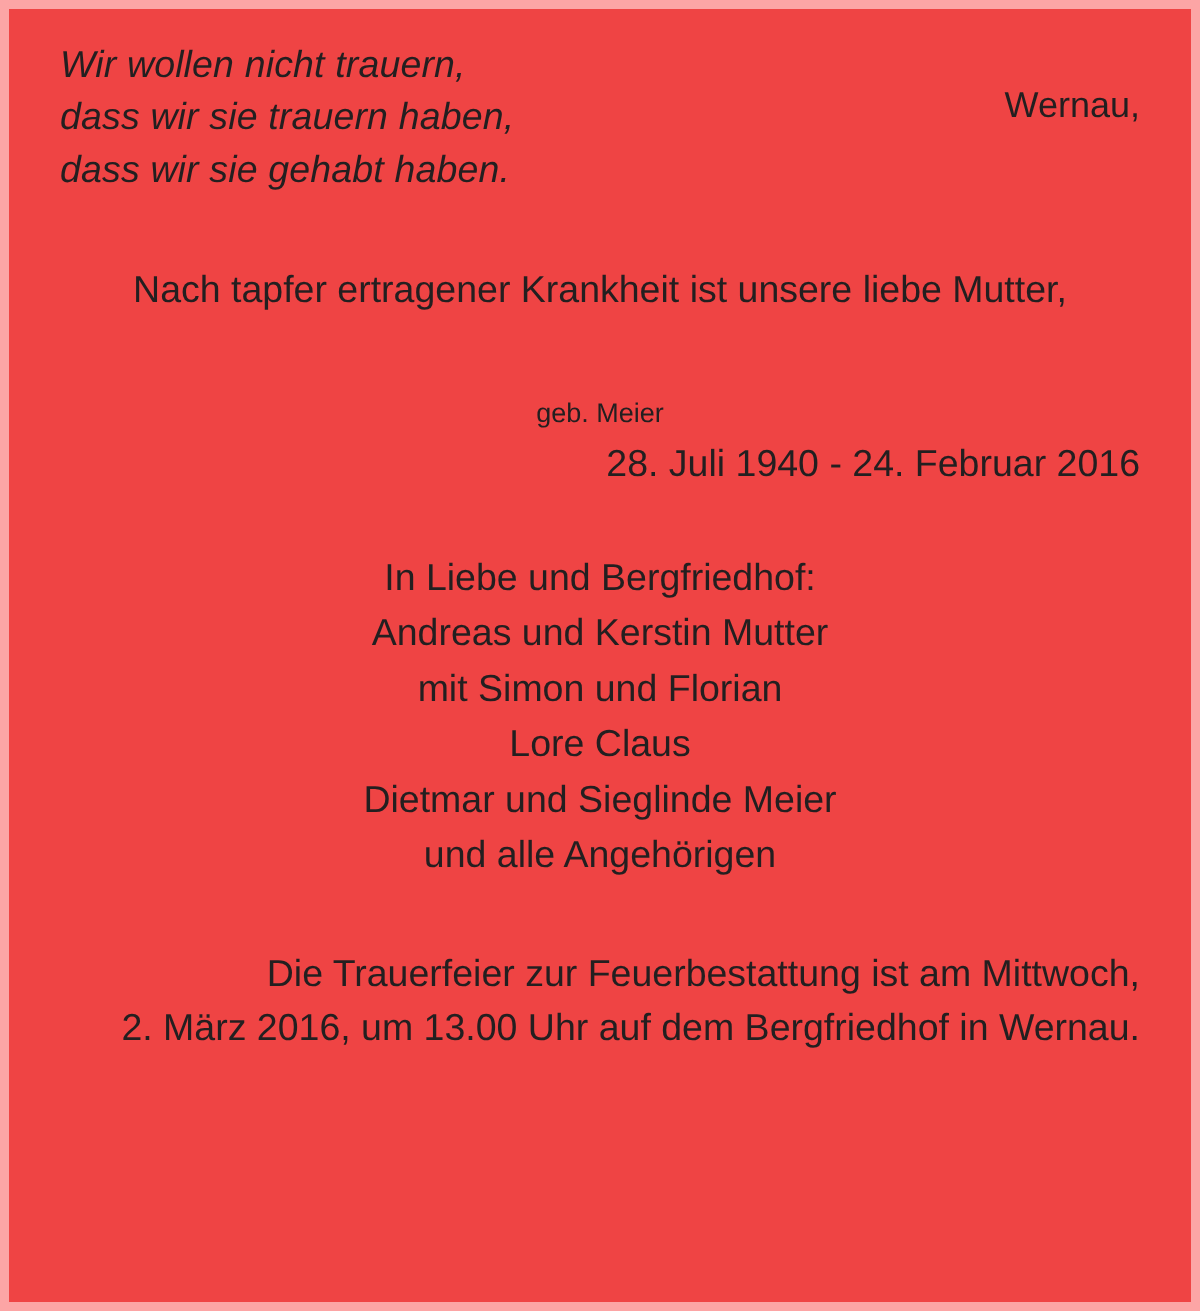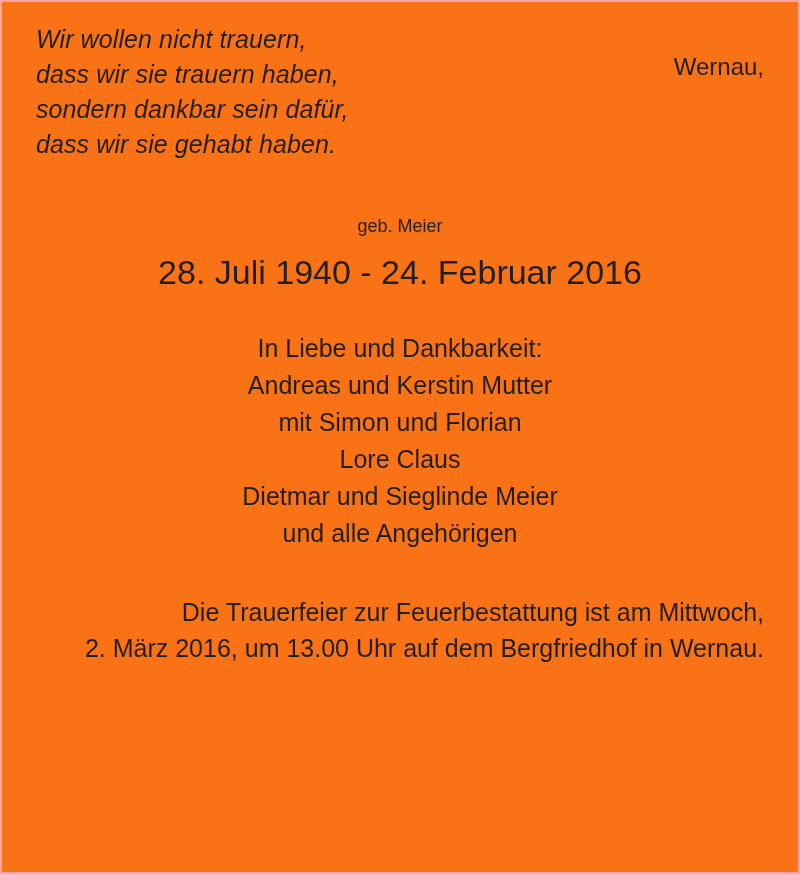--- a/index.html
+++ b/index.html
@@ -10,22 +10,22 @@
   }
   body {
     font-family: "Liberation Sans", sans-serif;
   }
 
   .obituary-card {
     position: relative;
     box-sizing: border-box;
     width: 800px;
     height: 874px;
-    background: #f97316;
-    border: 2px solid #fca5a5;
+    background: #ef4444;
+    border: 6px solid #fca5a5;
     overflow: hidden;
     color: #231f20;
   }
 
   .card-inner {
     position: relative;
     box-sizing: border-box;
     width: 100%;
     height: 100%;
     padding: 0 34px;
@@ -81,24 +81,25 @@
     letter-spacing: 0.5px;
     white-space: nowrap;
   }
   .maiden-name {
     margin-top: 8px;
     font-size: 18px;
     line-height: 32px;
     white-space: nowrap;
   }
   .life-dates {
-    margin-top: 14px;
-    font-size: 34px;
+    margin-top: 2px;
+    font-size: 25px;
     line-height: 32px;
     white-space: nowrap;
+    text-align: right;
   }
 
   
   .mourners {
     margin-top: 42px;
     text-align: center;
     font-size: 25px;
     line-height: 37px;
   }
   .mourner-line { display: block; white-space: nowrap; }
@@ -116,40 +117,40 @@
 <body>
 
 <div class="obituary-card">
   <div class="card-inner">
 
     <div class="header-row">
 
       <div class="poem">
         <span class="poem-line">Wir wollen nicht trauern,</span>
         <span class="poem-line">dass wir sie trauern haben,</span>
-        <span class="poem-line">sondern dankbar sein dafür,</span>
         <span class="poem-line">dass wir sie gehabt haben.</span>
       </div>
 
       <div class="place-date">
         <span class="place-date-line">Wernau,</span>
       </div>
 
     </div>
 
     <div class="intro">
+      <span class="intro-line">Nach tapfer ertragener Krankheit ist unsere liebe Mutter,</span>
     </div>
 
     <div class="name-block">
       <div class="maiden-name">geb. Meier</div>
       <div class="life-dates">28. Juli 1940  -  24. Februar 2016</div>
     </div>
 
     <div class="mourners">
-      <span class="mourner-line">In Liebe und Dankbarkeit:</span>
+      <span class="mourner-line">In Liebe und Bergfriedhof:</span>
       <span class="mourner-line">Andreas und Kerstin Mutter</span>
       <span class="mourner-line">mit Simon und Florian</span>
       <span class="mourner-line">Lore Claus</span>
       <span class="mourner-line">Dietmar und Sieglinde Meier</span>
       <span class="mourner-line">und alle Angehörigen</span>
     </div>
 
     <div class="funeral">
       <span class="funeral-line">Die Trauerfeier zur Feuerbestattung ist am Mittwoch,</span>
       <span class="funeral-line">2. März 2016, um 13.00 Uhr auf dem Bergfriedhof in Wernau.</span>

